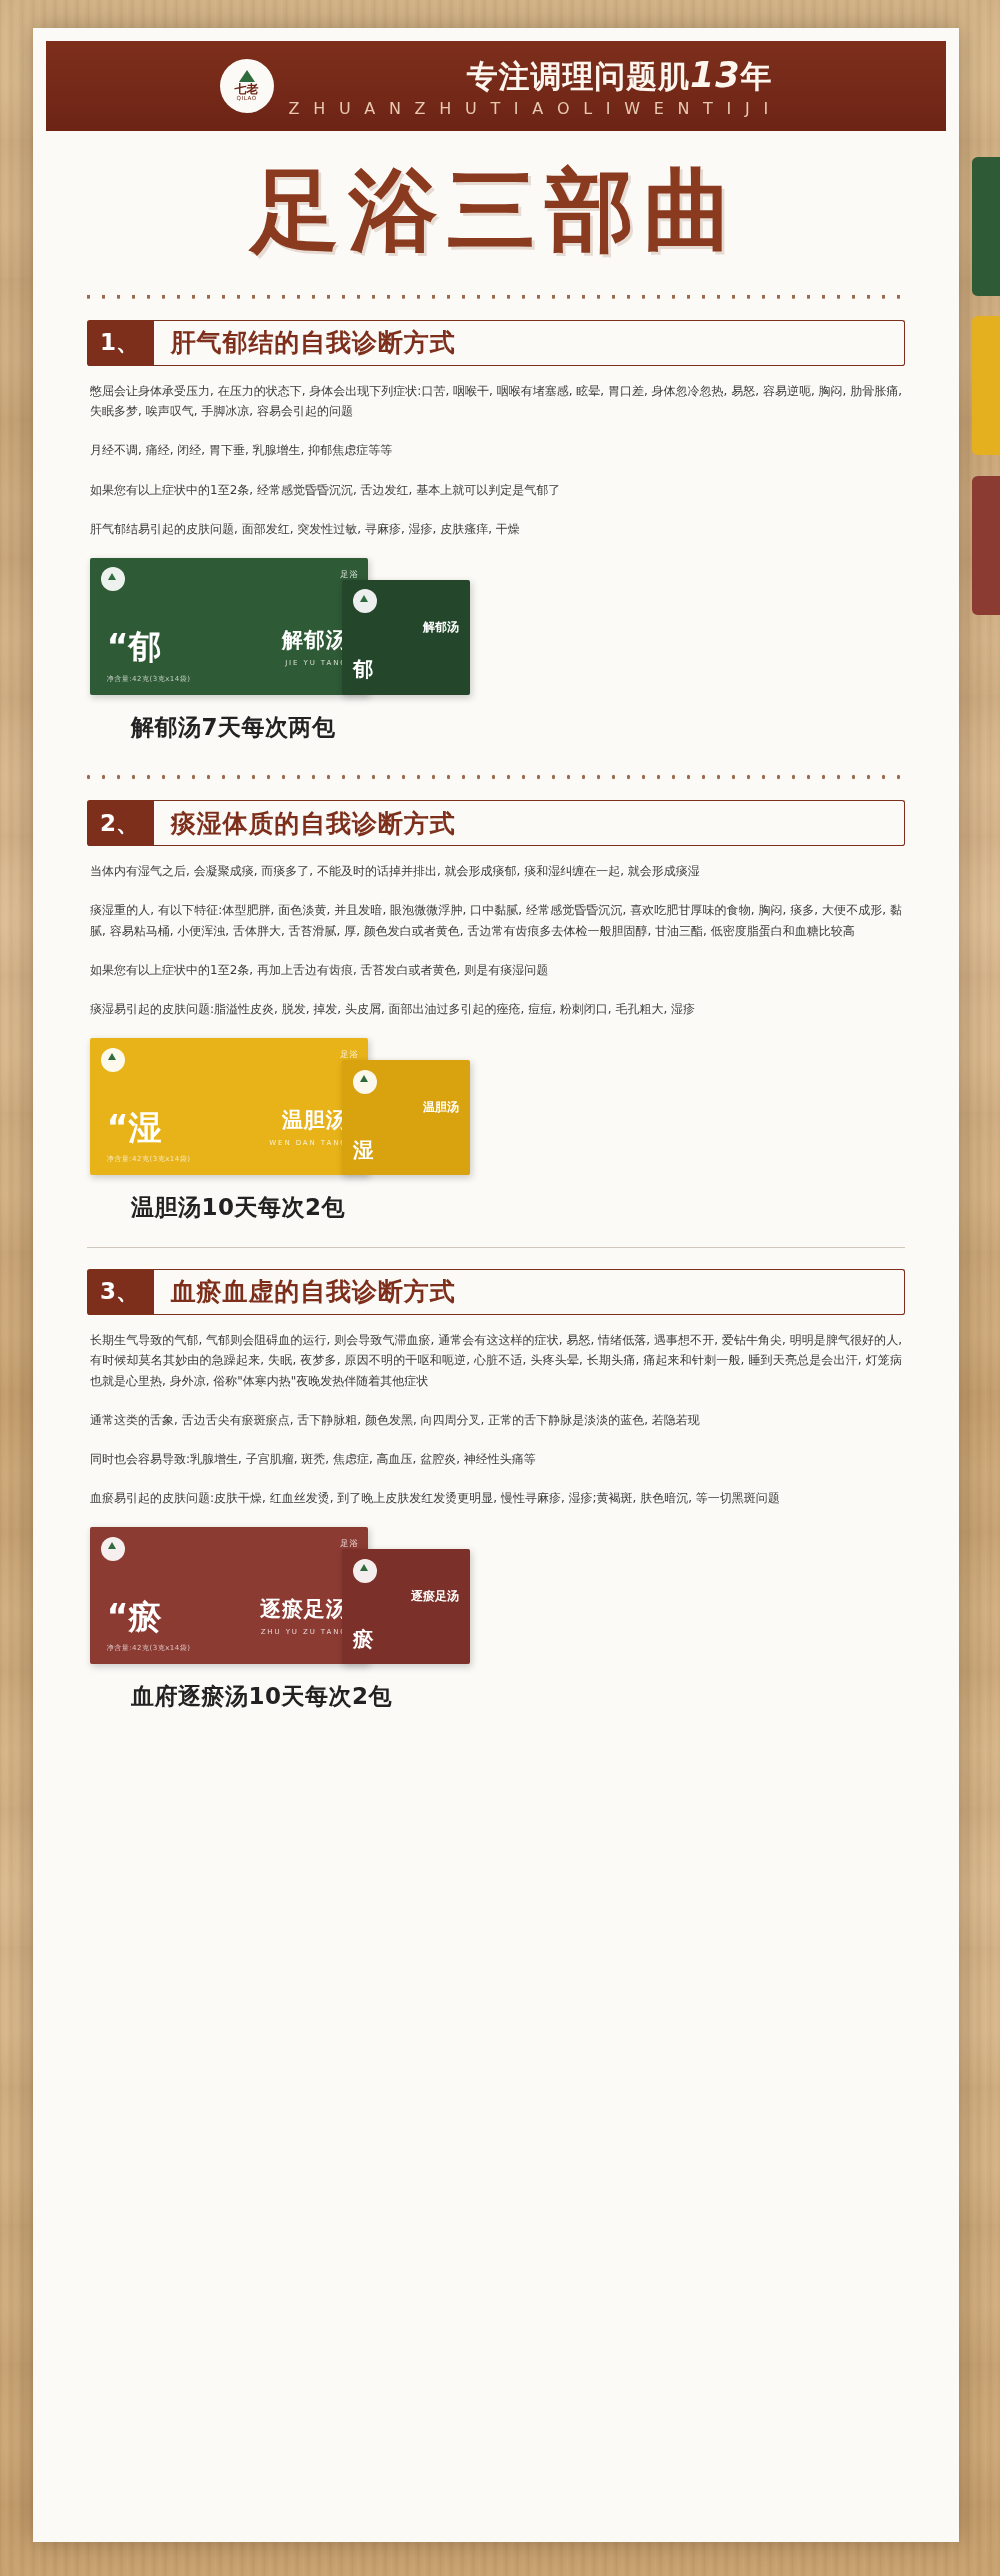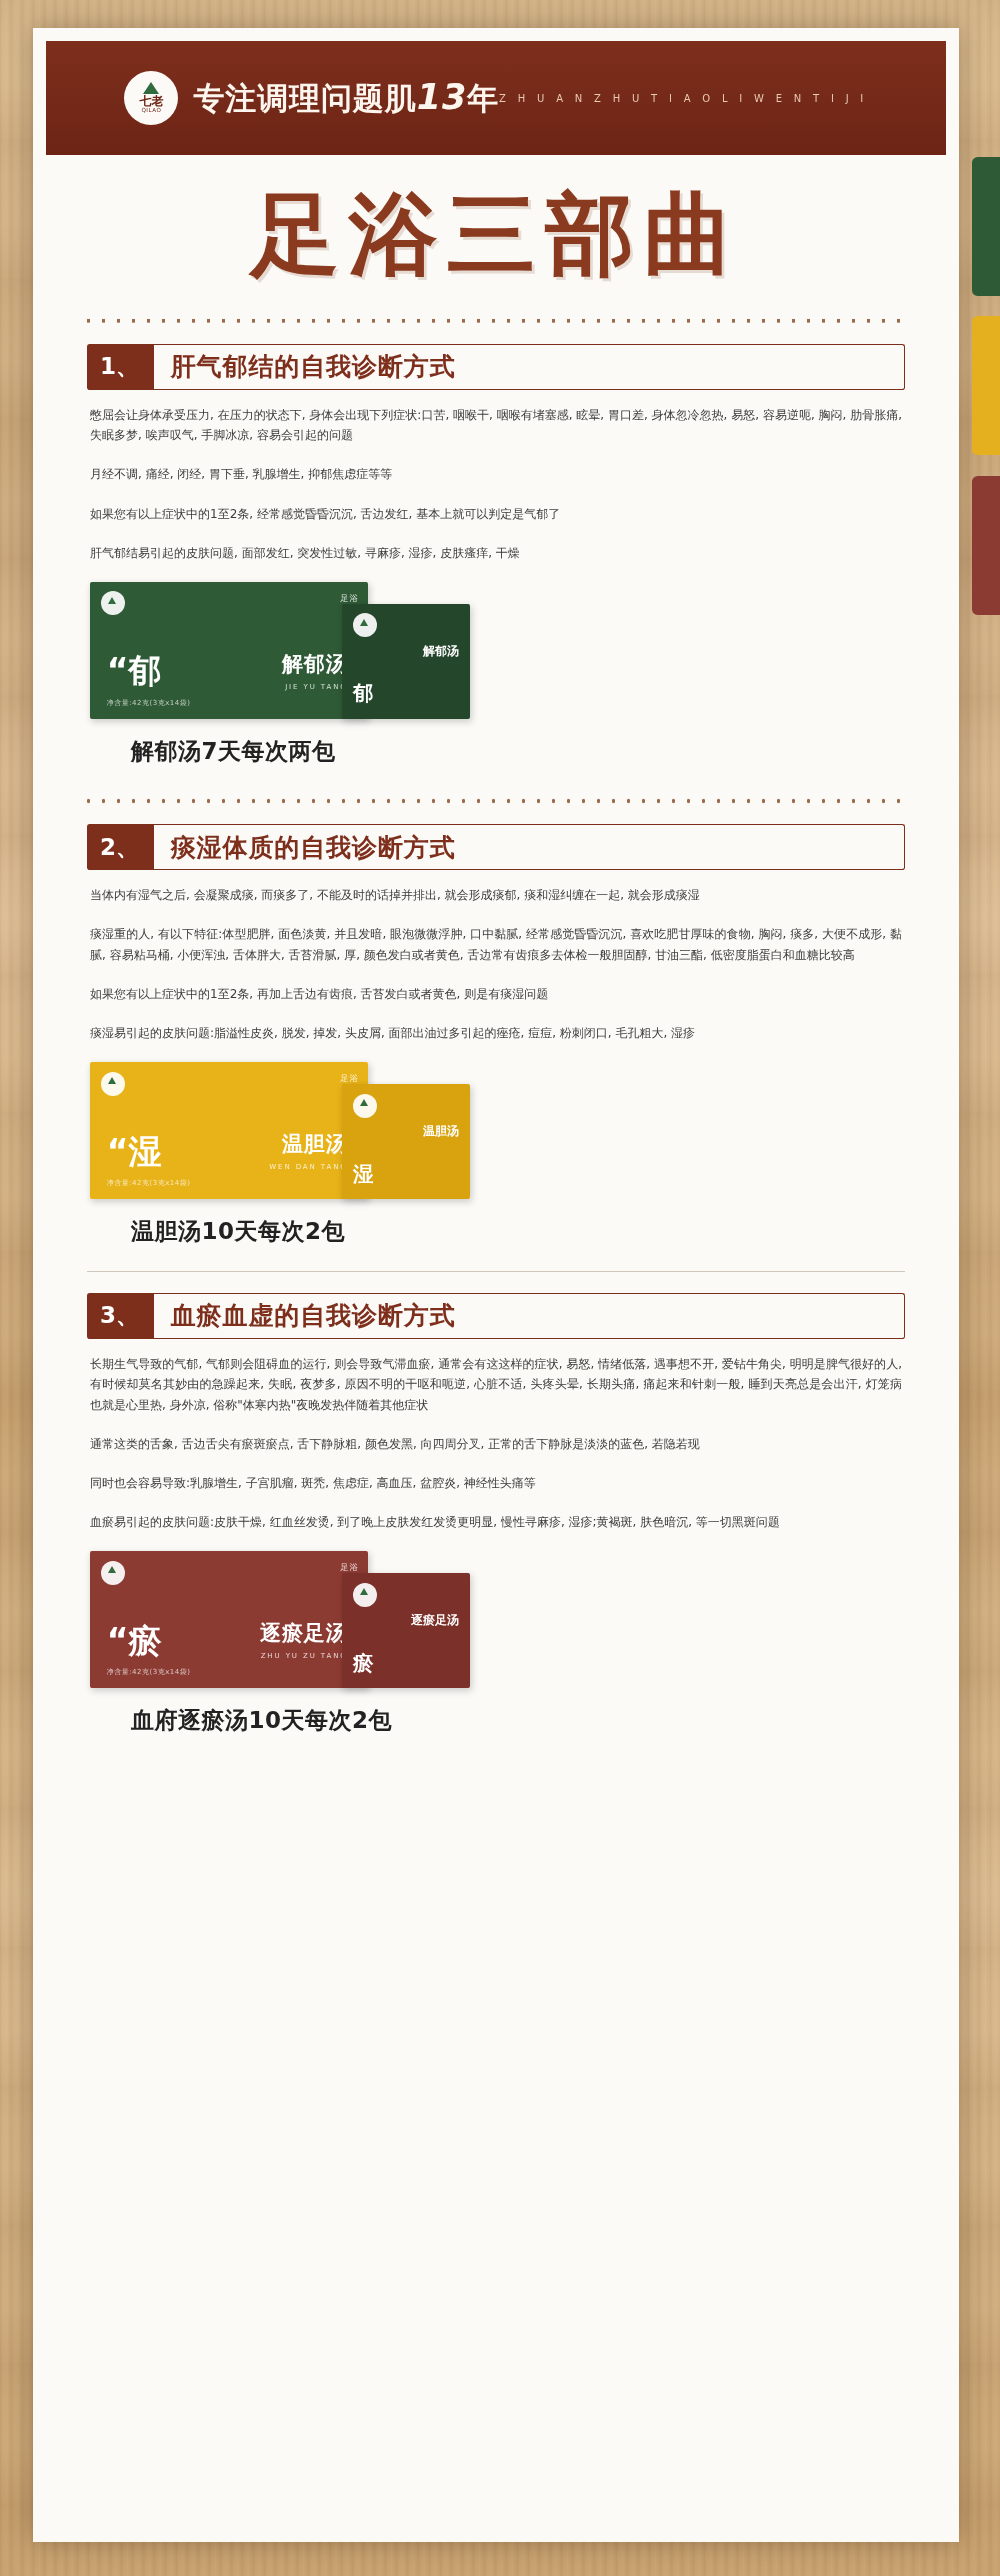--- a/index.html
+++ b/index.html
@@ -61,21 +61,21 @@
     position: absolute;
     left: 13px;
     top: 13px;
     width: 900px;
     height: 2488px;
     background: #fbfaf7;
   }
   
   .header {
     position: relative;
-    height: 114px;
+    height: 90px;
     background: linear-gradient(180deg, #7e2f1c 0%, #6d2415 100%);
     display: flex;
     align-items: center;
     justify-content: center;
     gap: 15px;
   }
   .logo {
     width: 54px;
     height: 54px;
     border-radius: 50%;
@@ -103,37 +103,37 @@
     letter-spacing: 0;
   }
   .logo .lpin {
     font-size: 5.6px;
     color: #6d2415;
     letter-spacing: 0.5px;
     margin-top: 0.9px;
   }
   .header-texts {
     display: flex;
-    flex-direction: row;
-    align-items: center;
+    flex-direction: column;
+    align-items: flex-end;
   }
   .header-main {
     color: #fdf6ee;
     font-size: 31px;
     font-weight: bold;
     letter-spacing: 0.9px;
     white-space: nowrap;
   }
   .header-main .num {
     font-size: 35px;
     font-style: italic;
   }
   .header-pinyin {
     color: #e9c9b2;
-    font-size: 10px;
+    font-size: 16px;
     letter-spacing: 4.3px;
     margin-top: 1px;
   }
   
   .title-wrap {
     text-align: center;
     padding: 31.5px 0 9.3px;
   }
   .big-title {
     font-family: Liberation Serif, serif;

